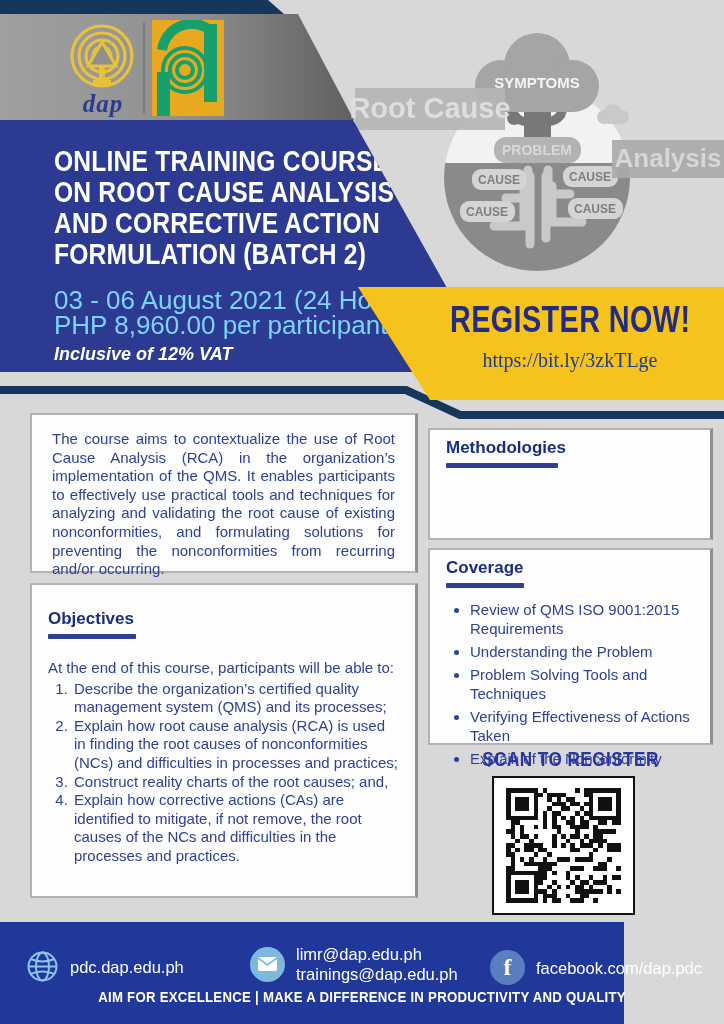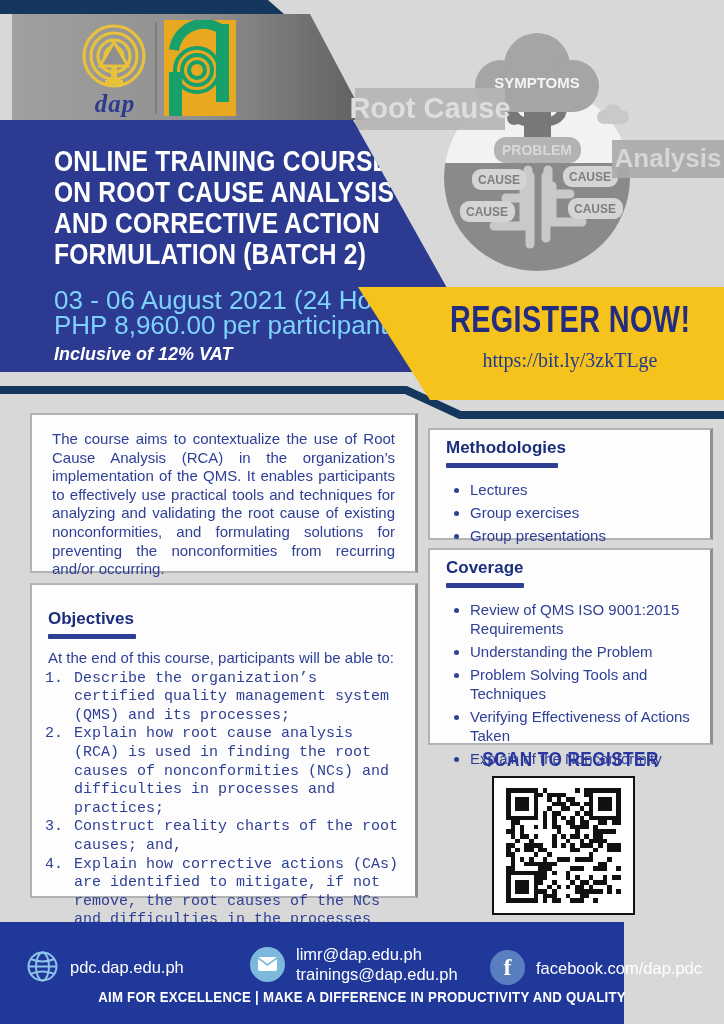--- a/index.html
+++ b/index.html
@@ -3,21 +3,21 @@
 <meta charset="utf-8">
 <style>
   html,body{margin:0;padding:0;background:#eee;}
   *{box-sizing:border-box;}
   .poster{position:relative;width:724px;height:1024px;background:#d8d8d8;overflow:hidden;
           font-family:"Liberation Sans",sans-serif;}
 
   
   .topbar{position:absolute;left:0;top:0;width:290px;height:14px;background:#15375d;
           clip-path:polygon(0 0,268px 0,284px 14px,0 14px);}
-  .logo-banner{position:absolute;left:12px;top:14px;width:354px;height:106px;
+  .logo-banner{position:absolute;left:0;top:14px;width:354px;height:106px;
           background:linear-gradient(90deg,#a0a0a0 0%,#8f8f8f 55%,#5f5f5f 100%);
           clip-path:polygon(0 0,298px 0,354px 106px,0 106px);}
   .dap-logo{position:absolute;left:64px;top:8px;width:76px;height:90px;}
   .dap-word{position:absolute;left:58px;top:76px;width:90px;text-align:center;
           font-family:"Liberation Serif",serif;font-weight:bold;font-style:italic;
           font-size:25px;color:#2b3c8f;letter-spacing:1px;}
   .logo-divider{position:absolute;left:143px;top:8px;width:2px;height:92px;background:#7d7d7d;}
   .pdc-logo{position:absolute;left:152px;top:6px;width:72px;height:96px;}
 
   .blue-block{position:absolute;left:0;top:120px;width:500px;height:252px;background:#2c3a92;
@@ -43,23 +43,23 @@
   
   .wbox{position:absolute;background:#fdfdfd;border:2px solid #b3b3b3;border-right:3px solid #8f8f8f;}
   .desc-box{left:30px;top:413px;width:388px;height:160px;padding:11px 16px;}
   .desc-box p{margin:4px;color:#2e3f96;font-size:15px;line-height:18.6px;text-align:justify;}
   .obj-box{left:30px;top:583px;width:388px;height:315px;padding:24px 16px;}
   .meth-box{left:428px;top:428px;width:285px;height:112px;padding:8px 16px;}
   .cov-box{left:428px;top:548px;width:285px;height:197px;padding:8px 16px;}
   .h-head{margin:0;color:#1b2e7d;font-size:17px;font-weight:bold;}
   .h-bar{height:5px;background:#2e3f96;margin-top:5px;border-radius:1px;}
   .bar-obj{width:88px;} .bar-meth{width:112px;} .bar-cov{width:78px;}
-  .obj-box p{margin:10px 0 2px;color:#2e3f96;font-size:15px;line-height:18.6px;}
+  .obj-box p{margin:20px 0 2px;color:#2e3f96;font-size:15px;line-height:18.6px;}
   ol.num{margin:0;padding:0 0 0 24px;color:#2e3f96;font-size:15px;line-height:18.6px;}
-  ol.num li{margin:0;padding-left:2px;font-family:Liberation Mono, monospace;}
+  ol.num li{margin:0;padding-left:2px;}
   ul.blt{margin:12px 0 0;padding:0 0 0 24px;color:#2e3f96;font-size:15px;line-height:19px;}
   ul.blt li{margin-bottom:4px;}
 
   
   .scan-label{position:absolute;left:428px;top:747px;width:285px;text-align:center;color:#2936a0;
           font-weight:bold;font-size:21px;letter-spacing:.5px;white-space:nowrap;transform:scaleX(.82);}
   .qr-box{position:absolute;left:492px;top:776px;width:143px;height:139px;background:#fff;
           border:2px solid #111;display:flex;align-items:center;justify-content:center;}
   .qr-box svg{width:115px;height:115px;}
 
@@ -196,25 +196,20 @@
       <li>Describe the organization’s certified quality management system (QMS) and its processes;</li>
       <li>Explain how root cause analysis (RCA) is used in finding the root causes of nonconformities (NCs) and difficulties in processes and practices;</li>
       <li>Construct reality charts of the root causes; and,</li>
       <li>Explain how corrective actions (CAs) are identified to mitigate, if not remove, the root causes of the NCs and difficulties in the processes and practices.</li>
     </ol>
   </div>
 
   <div class="wbox meth-box">
     <h3 class="h-head">Methodologies</h3>
     <div class="h-bar bar-meth"></div>
-    <ul class="blt">
-      <li>Lectures</li>
-      <li>Group exercises</li>
-      <li>Group presentations</li>
-    </ul>
   </div>
 
   <div class="wbox cov-box">
     <h3 class="h-head">Coverage</h3>
     <div class="h-bar bar-cov"></div>
     <ul class="blt">
       <li>Review of QMS ISO 9001:2015 Requirements</li>
       <li>Understanding the Problem</li>
       <li>Problem Solving Tools and Techniques</li>
       <li>Verifying Effectiveness of Actions Taken</li>

